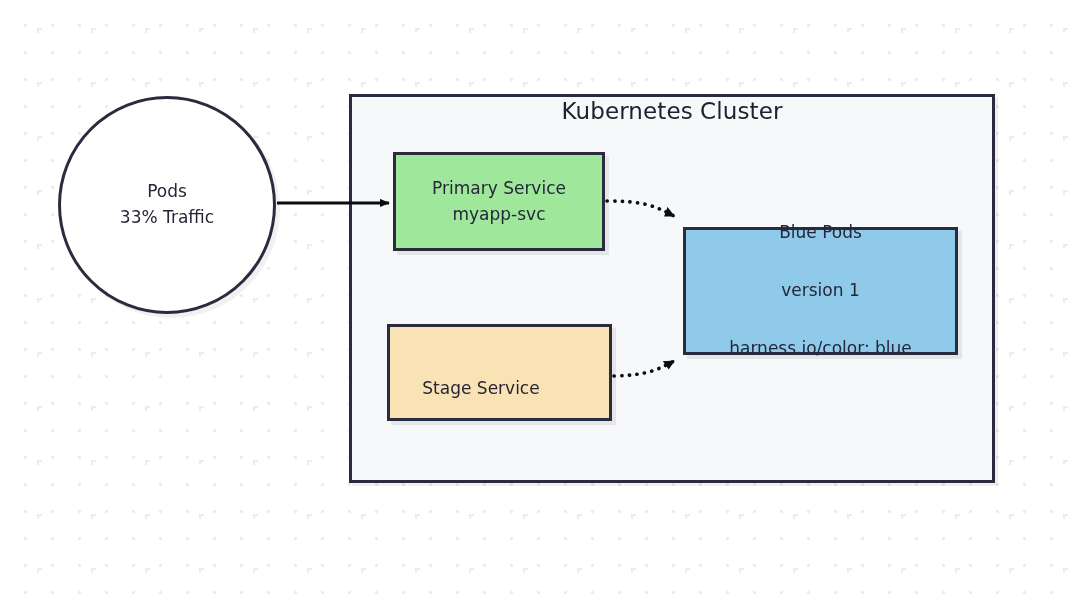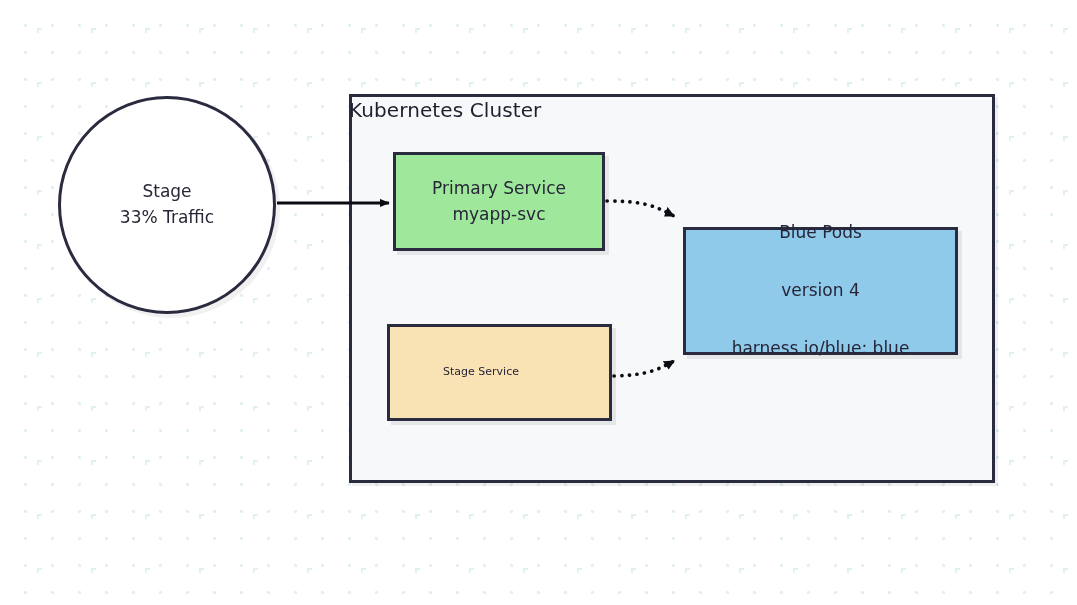--- a/index.html
+++ b/index.html
@@ -61,22 +61,22 @@
     background: #f7f8fa;
     border: 3px solid #2b2b40;
     box-sizing: border-box;
     box-shadow: 3px 3px 0 rgba(0,0,0,0.06);
   }
   #cluster-title {
     position: absolute;
     left: 349px;
     top: 98px;
     width: 646px;
-    text-align: left;
-    font-size: 20px;
+    text-align: center;
+    font-size: 23px;
     color: #1f1f2e;
     letter-spacing: 0.1px;
   }
 
   
   #users-circle {
     position: absolute;
     left: 58px;
     top: 96px;
     width: 218px;
@@ -122,24 +122,24 @@
     top: 324px;
     width: 225px;
     height: 97px;
     background: #f9e3b4;
     border: 3px solid #2b2b40;
     box-sizing: border-box;
     box-shadow: 4px 4px 0 rgba(0,0,0,0.07);
   }
   #stage-service-label {
     left: 387px;
-    top: 324px;
+    top: 340px;
     width: 188px;
     height: 97px;
-    font-size: 11px;
+    font-size: 17px;
   }
 
   
   #blue-pods-box {
     position: absolute;
     left: 683px;
     top: 227px;
     width: 275px;
     height: 128px;
     background: #90caeb;
@@ -170,40 +170,40 @@
 
 <div id="canvas">
 
   <div id="cross-layer"></div>
 
   <div id="cluster-box"></div>
   <div id="cluster-title">Kubernetes Cluster</div>
 
   <div id="users-circle"></div>
   <div id="users-label" class="node-text">
-    <span>Stage</span>
+    <span>Pods</span>
     <span>33% Traffic</span>
   </div>
 
   <div id="primary-service-box"></div>
   <div id="primary-service-label" class="node-text">
     <span>Primary Service</span>
     <span>myapp-svc</span>
   </div>
 
   <div id="stage-service-box"></div>
   <div id="stage-service-label" class="node-text">
     <span>Stage Service</span>
   </div>
 
   <div id="blue-pods-box"></div>
   <div id="blue-pods-label" class="node-text">
     <span>Blue Pods</span>
-    <span>version 4</span>
-    <span>harness.io/blue: blue</span>
+    <span>version 1</span>
+    <span>harness.io/color: blue</span>
   </div>
 
   <svg id="edges" viewBox="0 0 1077 605">
     <defs>
       <marker id="arrow-solid" markerWidth="11" markerHeight="11" refX="9.2" refY="4.2" orient="auto" markerUnits="userSpaceOnUse">
         <path d="M0,0 L10,4.2 L0,8.4 Z" fill="#0b0b12"></path>
       </marker>
       <marker id="arrow-dot-a" markerWidth="13" markerHeight="13" refX="10" refY="5" orient="auto" markerUnits="userSpaceOnUse">
         <path d="M0,0 L11,5 L1.4,10 Z" fill="#0b0b12"></path>
       </marker>

